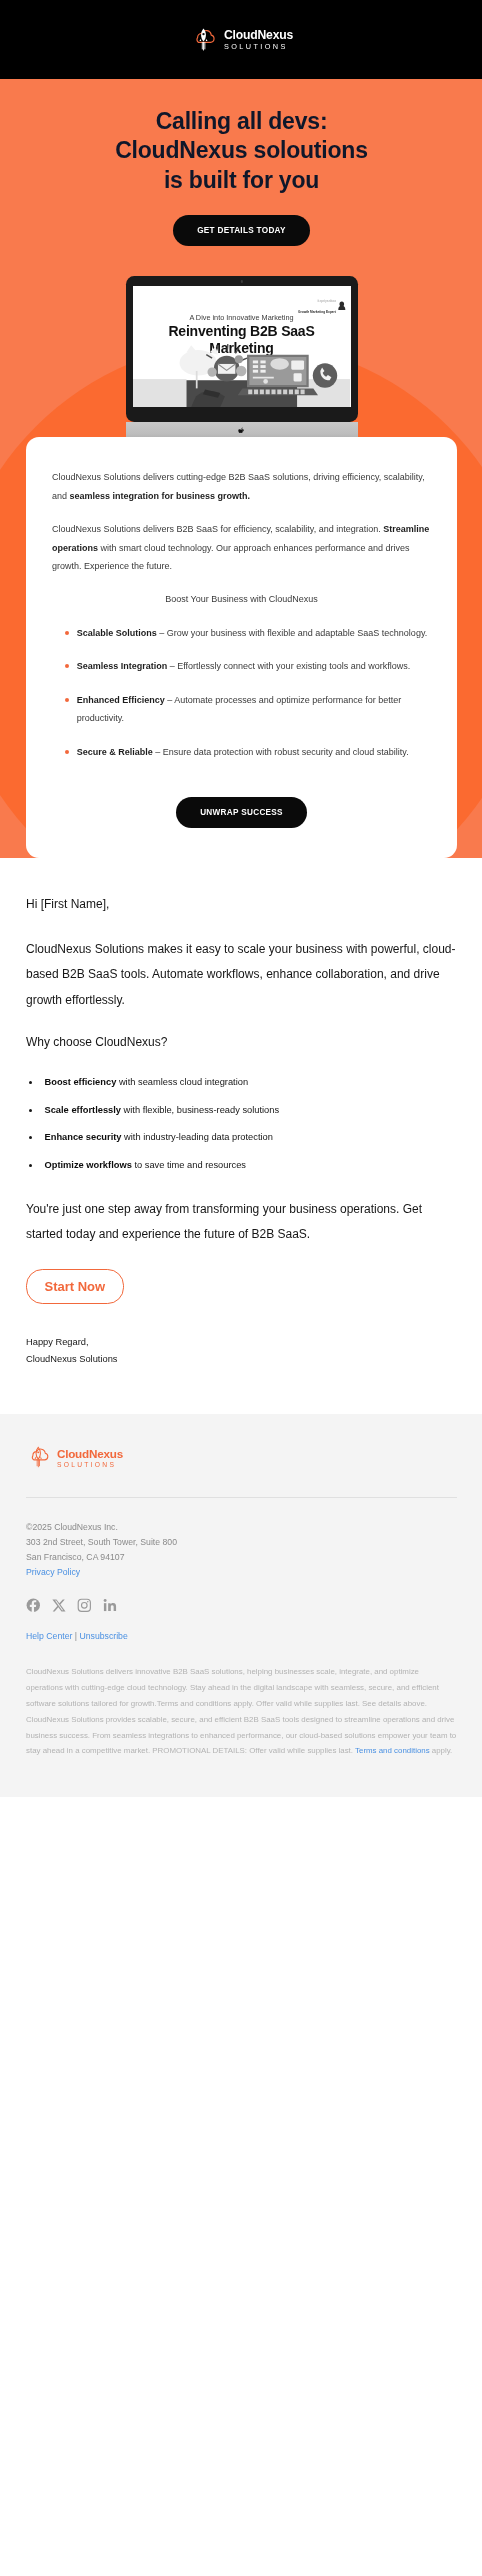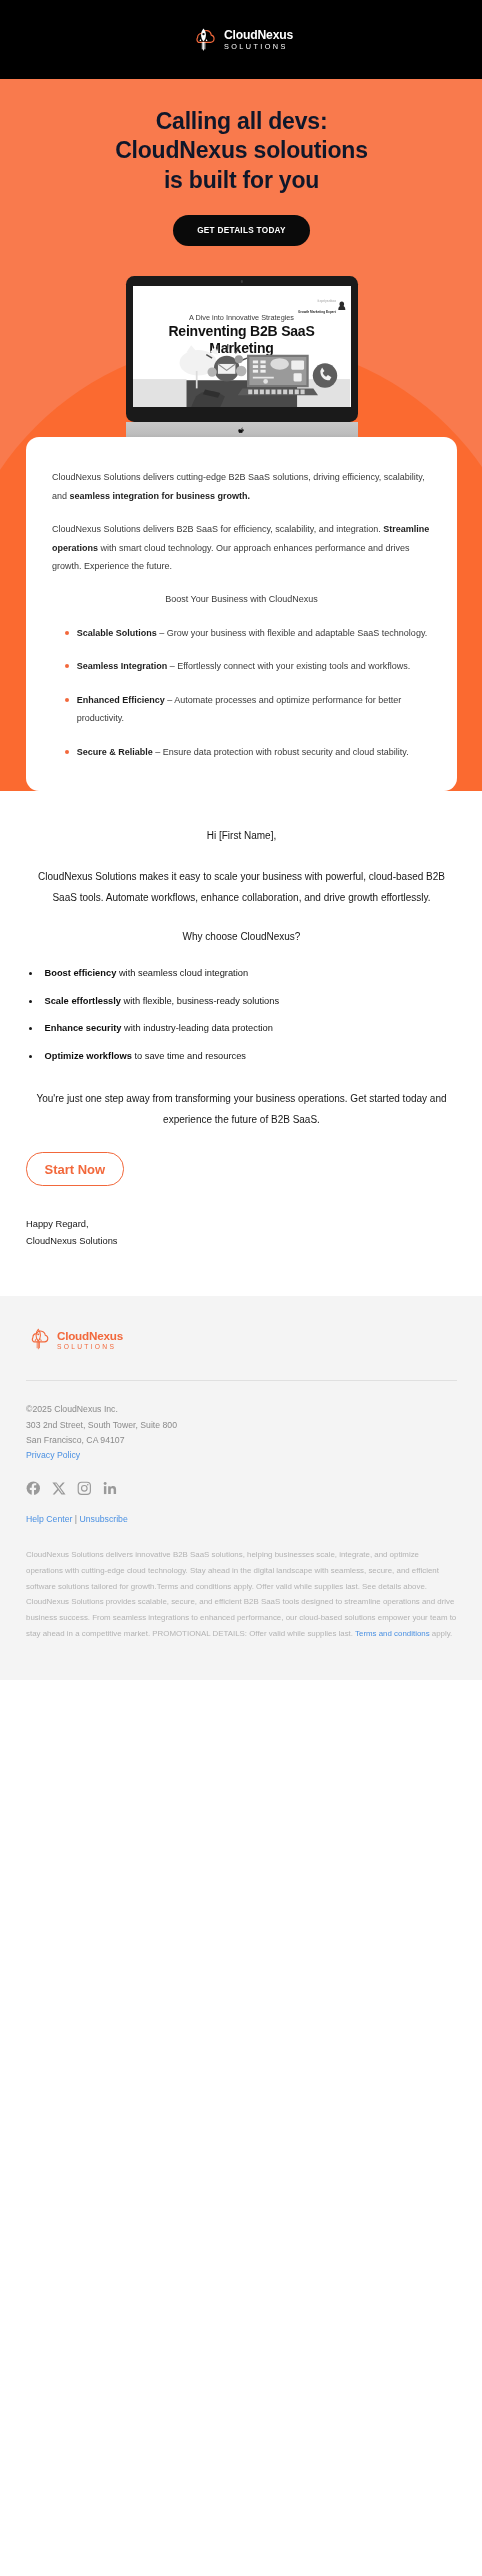--- a/index.html
+++ b/index.html
@@ -167,23 +167,22 @@
   .feature-list li:last-child { margin-bottom: 0; }
   .feature-list li::before {
     content: ""; position: absolute; left: 0; top: 7px;
     width: 4.1px; height: 4.1px; border-radius: 50%; background: #F2683B;
   }
   .card-cta { text-align: center; margin-top: 36px; }
 
   
   .letter { padding: 34px 26px 5.8px 26px; background: #ffffff; }
   .letter p {
-    color: #161616; font-size: 10px; line-height: 2.1; font-weight: 400;
+    color: #161616; font-size: 12px; line-height: 2.1; font-weight: 400;
     margin-bottom: 17.5px;
-    text-align: center;
   }
   .letter strong { font-weight: 700; color: #0d0d0d; }
   .letter .greeting { margin-bottom: 20px; }
   .letter-heading {
     color: #0d0d0d; font-size: 9.3px; font-weight: 700;
     margin-bottom: 15px;
   }
   .why-list { padding-left: 15px; margin-bottom: 21px; }
   .why-list li {
     color: #161616; font-size: 9.3px; line-height: 2.1;
@@ -274,21 +273,21 @@
             <div class="screen-badge">
               <span class="badge-text">
                 <span class="badge-handle">itzpriyankaa</span><br>
                 <span class="badge-role">Growth Marketing Expert</span>
               </span>
               <svg class="badge-face" viewBox="0 0 26 32">
                 <path d="M13 2c5 0 8 4 8 9 0 3-1 5-2 6l3 3c2 2 3 5 3 8v4H1v-4c0-3 1-6 3-8l3-3c-1-1-2-3-2-6 0-5 3-9 8-9z" fill="#2b2b2b"></path>
               </svg>
             </div>
 
-            <div class="screen-kicker">A Dive into Innovative Strategies</div>
+            <div class="screen-kicker">A Dive into Innovative Marketing</div>
             <div class="screen-title">
               <span>Reinventing B2B SaaS</span><br>
               <span>Marketing</span>
             </div>
 
             <svg class="screen-art" viewBox="0 0 374 110" preserveAspectRatio="none">
               <rect x="0" y="78" width="374" height="32" fill="#ededed"></rect>
               <rect x="80" y="64" width="214" height="46" fill="#4a4a4a"></rect>
               <rect x="0" y="62" width="92" height="48" fill="#e2e2e2"></rect>
               <rect x="282" y="62" width="92" height="48" fill="#e2e2e2"></rect>
@@ -373,20 +372,23 @@
         <li>
           <strong>Seamless Integration</strong><span> – Effortlessly connect with your existing tools and workflows.</span>
         </li>
         <li>
           <strong>Enhanced Efficiency</strong><span> – Automate processes and optimize performance for better productivity.</span>
         </li>
         <li>
           <strong>Secure &amp; Reliable</strong><span> – Ensure data protection with robust security and cloud stability.</span>
         </li>
       </ul>
+      <div class="card-cta">
+        <button class="btn-dark">UNWRAP SUCCESS</button>
+      </div>
     </div>
   </section>
 
   <section class="letter">
     <p class="greeting">Hi [First Name],</p>
     <p>CloudNexus Solutions makes it easy to scale your business with powerful, cloud-based B2B SaaS tools. Automate workflows, enhance collaboration, and drive growth effortlessly.</p>
     <p class="letter-heading">Why choose CloudNexus?</p>
     <ul class="why-list">
       <li>
         <strong>Boost efficiency</strong><span> with seamless cloud integration</span>

